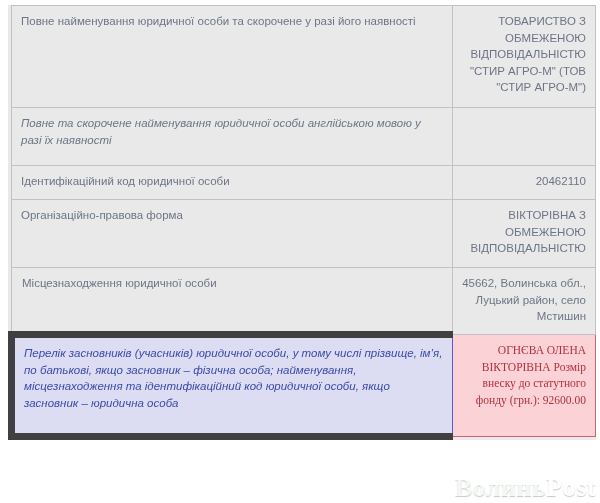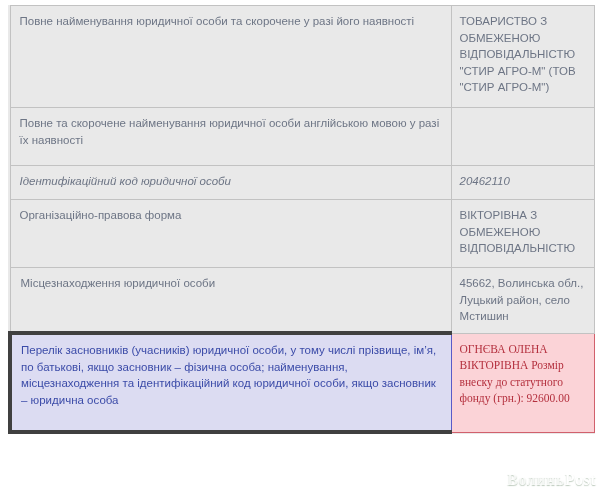--- a/index.html
+++ b/index.html
@@ -42,51 +42,53 @@
     line-height: 16.5px;
     color: #6d7585;
     background: #e9e9e9;
     word-wrap: break-word;
     overflow-wrap: break-word;
   }
 
   table.registry td.value {
     color: #6d7585;
     padding-left: 8px;
+    text-align: right;
   }
 
   
   tr.row-name td { height: 86px; }
-  tr.row-eng td  { height: 42px; }
-  tr.row-code td { height: 18px; font-style: italic; }
+  tr.row-eng td  { height: 42px; font-style: italic; }
+  tr.row-code td { height: 18px; }
   tr.row-form td { height: 52px; }
   tr.row-gov td  { height: 58px; }
   tr.row-addr td { height: 48px; padding-left: 10px; }
   tr.row-founders td { height: 80px; }
 
   
   tr.row-founders td.label {
     background: #dcdcf2;
     color: #3b4ba8;
-    border: 4px solid #404040;
+    border: 7px solid #404040;
     border-right: 1px solid #5a5ac8;
+    font-style: italic;
   }
   tr.row-founders td.value {
     background: #fbd3d7;
     color: #b4303e;
     border: 1px solid #d1606c;
     border-left: 1px solid #5a5ac8;
     font-family: Liberation Serif, serif;
   }
 
   .wm {
     position: absolute;
     right: 4px;
-    bottom: 12px;
-    font-size: 16px;
+    bottom: 4px;
+    font-size: 26px;
     line-height: 22px;
     font-weight: bold;
     color: rgba(255,255,255,0.82);
     letter-spacing: 0.5px;
     font-family: "Liberation Serif", "DejaVu Serif", serif;
     text-shadow: 0 1px 1px rgba(110,140,110,0.45);
     white-space: nowrap;
     pointer-events: none;
     user-select: none;
   }

